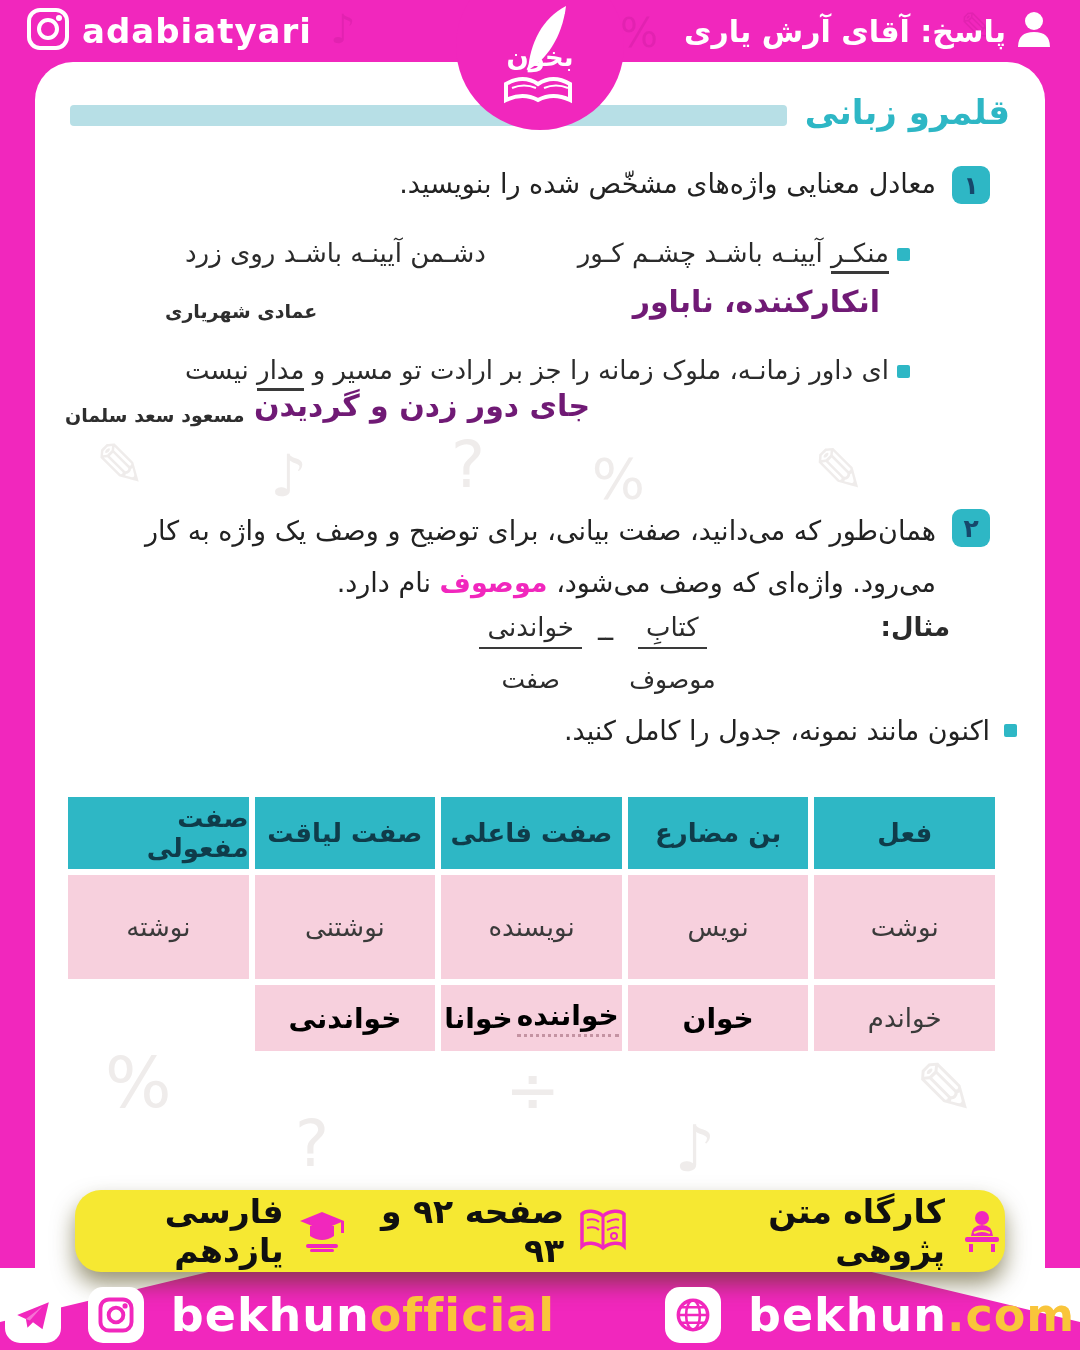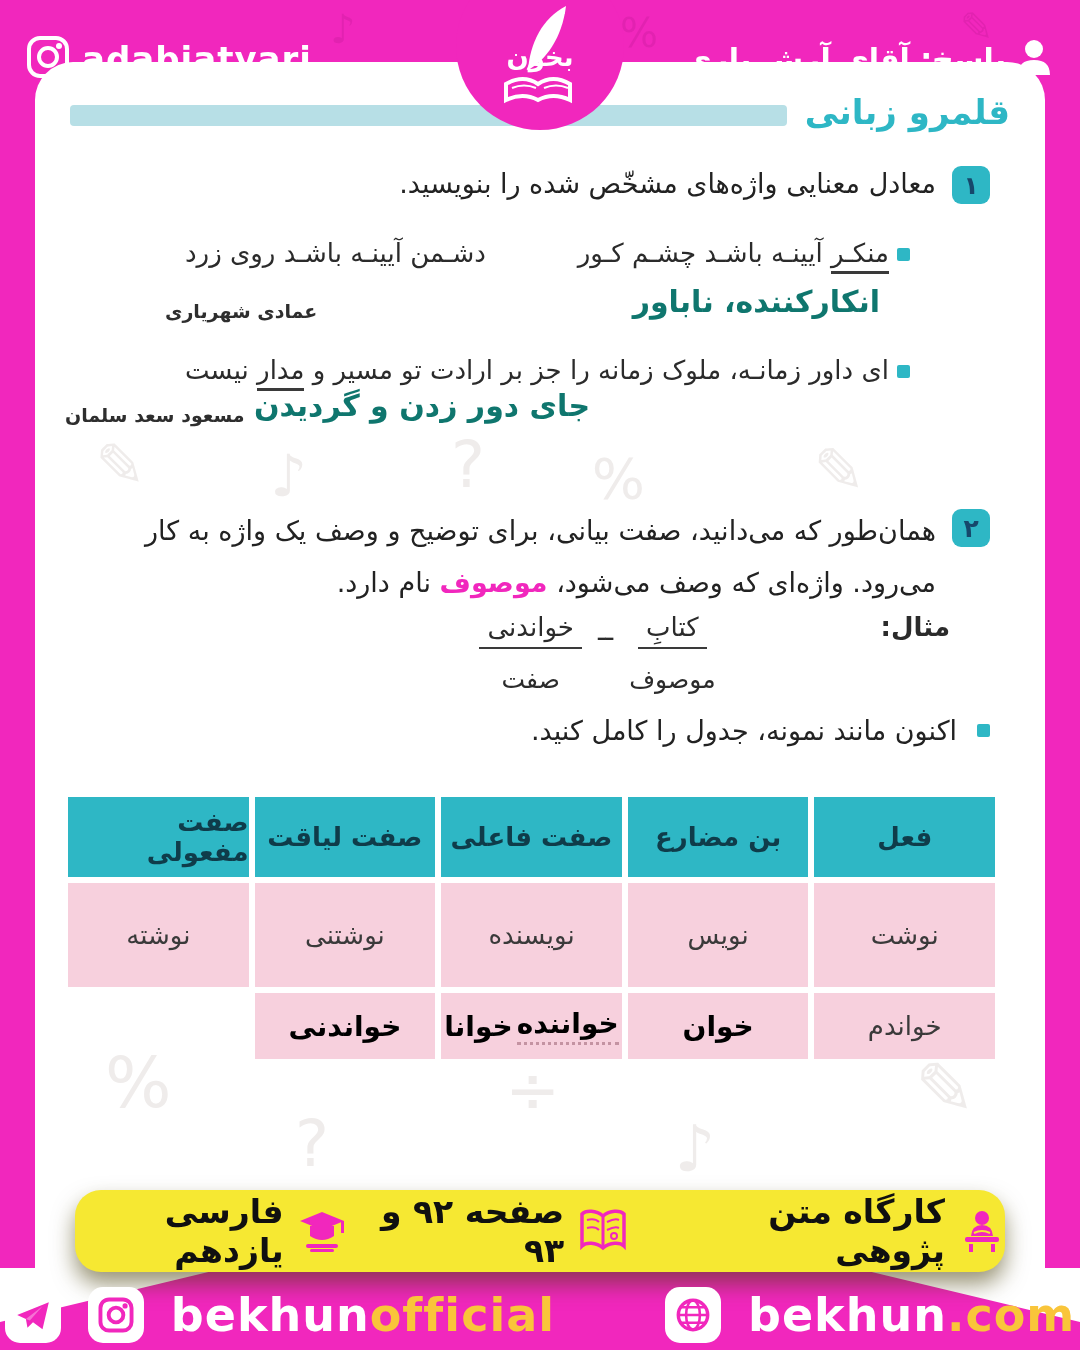--- a/index.html
+++ b/index.html
@@ -6,21 +6,21 @@
   body { margin:0; background:#444; font-family:"DejaVu Sans", sans-serif; }
   .page {
     position:relative; width:1080px; height:1350px; margin:0 auto;
     background:var(--magenta,#f127bd); overflow:hidden;
   }
 
   
   .topbar {
     position:absolute; top:0; left:0; right:0; height:62px;
     display:flex; align-items:center; justify-content:space-between;
-    padding:8px 26px; color:#fff; z-index:4;margin-top:28px;
+    padding:8px 26px; color:#fff; z-index:4;
   }
   .topbar-left { display:flex; align-items:center; gap:12px; }
   .ig-handle { font-size:34px; font-weight:600; letter-spacing:1px; color:#fff; }
   .topbar-right { display:flex; direction:rtl; align-items:center; gap:8px; }
   .answer-label { font-size:30px; font-weight:bold; color:#fff; }
 
   .top-wm { position:absolute; color:rgba(120,0,90,.12); font-size:40px; z-index:1; }
   .twm1 { top:6px; left:330px; } .twm2 { top:10px; left:620px; } .twm3 { top:4px; left:960px; }
 
   
@@ -87,49 +87,49 @@
     margin-left:8px; vertical-align:middle; border-radius:2px;
   }
   .marked { border-bottom:3px solid #3a3a3a; padding-bottom:3px; }
 
   .ans-row {
     position:absolute; left:0; right:0; z-index:1;
     display:flex; direction:rtl; justify-content:space-between; align-items:flex-start;
   }
   .ans1 { top:222px; padding-right:165px; padding-left:130px; }
   .ans2 { top:326px; padding-right:455px; padding-left:30px; }
-  .answer { font-weight:bold; font-size:30px; color:#0f766e; }
+  .answer { font-weight:bold; font-size:30px; color:#701a75; }
   .poet { font-size:19px; font-weight:bold; color:#2e2e2e; margin-top:16px; white-space:nowrap; }
 
   
   .example {
     position:absolute; top:550px; left:0; right:0; z-index:1;
     display:flex; direction:rtl; align-items:flex-start; gap:165px;
     padding-right:95px; font-size:26px; color:#2b2b2b;
   }
   .ex-label { font-weight:bold; margin-top:0; }
   .ex-pair { display:flex; direction:rtl; align-items:flex-start; gap:16px; }
   .ex-col { display:flex; flex-direction:column; align-items:center; gap:16px; }
   .ex-word { border-bottom:2px solid #3a3a3a; padding:0 8px 5px; }
   .ex-dash { margin-top:4px; }
   .ex-cap { font-size:25px; }
 
   .instruction-row {
     position:absolute; top:653px; left:0; right:0; z-index:1;
-    display:flex; direction:rtl; align-items:center; gap:20px; padding:0 55px;
+    display:flex; direction:rtl; align-items:center; gap:14px; padding:0 28px;
     font-size:27px; color:#222;
   }
 
   
   .gtable {
     position:absolute; top:735px; right:50px; left:33px; z-index:1;
     display:grid; grid-template-columns:repeat(5,1fr); gap:6px; direction:rtl;
   }
   .th {
-    background:var(--teal,#2eb7c5); height:80px;
+    background:var(--teal,#2eb7c5); height:72px;
     display:flex; align-items:center; justify-content:center;
     color:#0f3c4a; font-size:26px; font-weight:bold;
   }
   .td {
     background:var(--pink_row,#f7d0dd); height:104px;
     display:flex; align-items:center; justify-content:center;
     font-size:26px; color:#3a3a3a;
   }
   .r2 { height:66px; }
   .bold-ans { font-weight:bold; color:#000; font-size:28px; }

